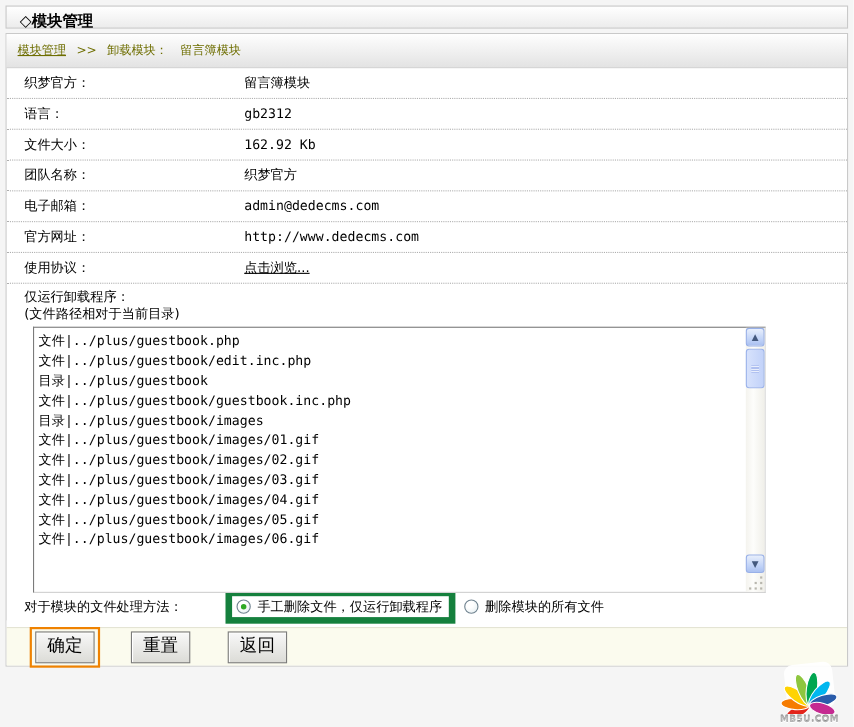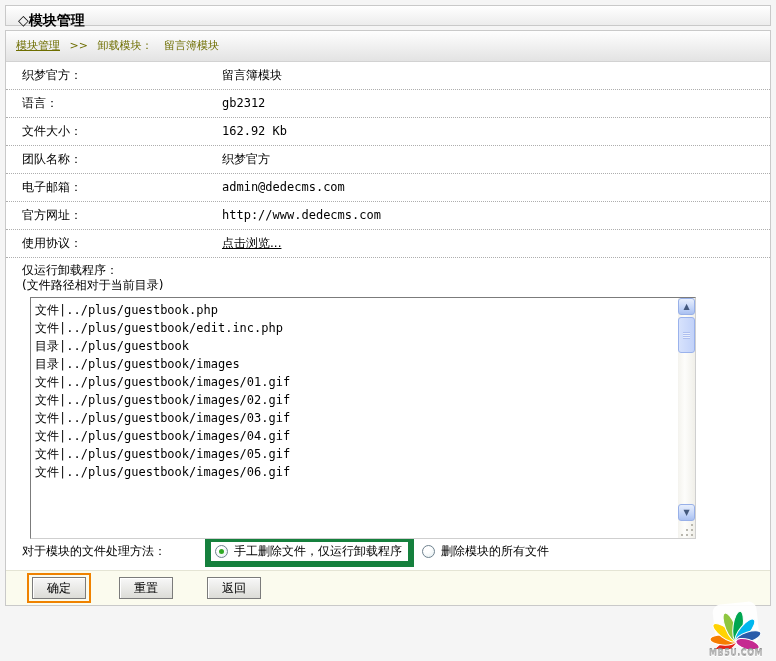--- a/index.html
+++ b/index.html
@@ -119,25 +119,25 @@
   }
   .opt2 { margin-left:8px; }
 
   
   .spacer { height:6px; background:#fff; }
   .footer {
     height:35px; background:#fbfbee; border-top:1px solid #e4e4d4;
     display:flex; align-items:center; padding-left:21px;
   }
   .btn {
-    width:54px; height:22px;
+    width:54px; height:29px;
     background:linear-gradient(#f8f8f8,#dcdcd7);
     border:1px solid #7b7b7b;
     box-shadow:inset 1px 1px 0 #ffffff;
-    font-size:12px; font-family:Liberation Sans, sans-serif; cursor:pointer; line-height:18px;
+    font-size:16px; font-family:Liberation Mono, monospace; cursor:pointer; line-height:18px;
   }
   .btn-hl { border:2px solid #ef8200; padding:2px 3px; margin-right:28px; }
   .btn + .btn { margin-left:34px; }
   .btn-reset { margin-left:0; }
 
   
   .watermark { position:absolute; right:12px; top:601px; width:56px; height:57px; text-align:center; }
   .wm-text {
     font-size:8px; font-weight:bold; letter-spacing:0.5px;
     color:#b3b3b3; text-shadow:0 1px 0 #fff, 0 -1px 0 #8d8d8d;
@@ -192,20 +192,21 @@
     <div class="files-head">
       <div>仅运行卸载程序：</div>
       <div>(文件路径相对于当前目录)</div>
     </div>
 
     <div class="filebox">
       <div class="filelines">
         <div class="fileline">文件|../plus/guestbook.php</div>
         <div class="fileline">文件|../plus/guestbook/edit.inc.php</div>
         <div class="fileline">目录|../plus/guestbook</div>
+        <div class="fileline">文件|../plus/guestbook/guestbook.inc.php</div>
         <div class="fileline">目录|../plus/guestbook/images</div>
         <div class="fileline">文件|../plus/guestbook/images/01.gif</div>
         <div class="fileline">文件|../plus/guestbook/images/02.gif</div>
         <div class="fileline">文件|../plus/guestbook/images/03.gif</div>
         <div class="fileline">文件|../plus/guestbook/images/04.gif</div>
         <div class="fileline">文件|../plus/guestbook/images/05.gif</div>
         <div class="fileline">文件|../plus/guestbook/images/06.gif</div>
       </div>
       <div class="sbar">
         <div class="sb-btn sb-up">▲</div>

